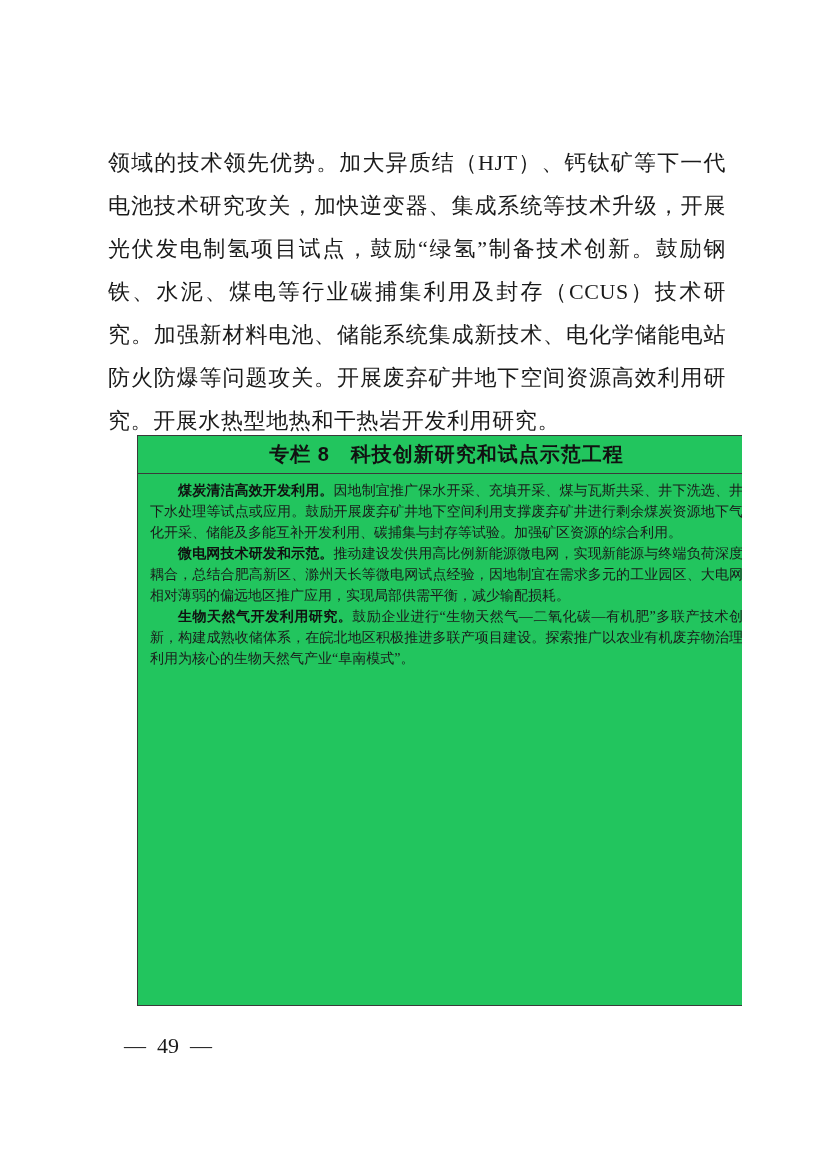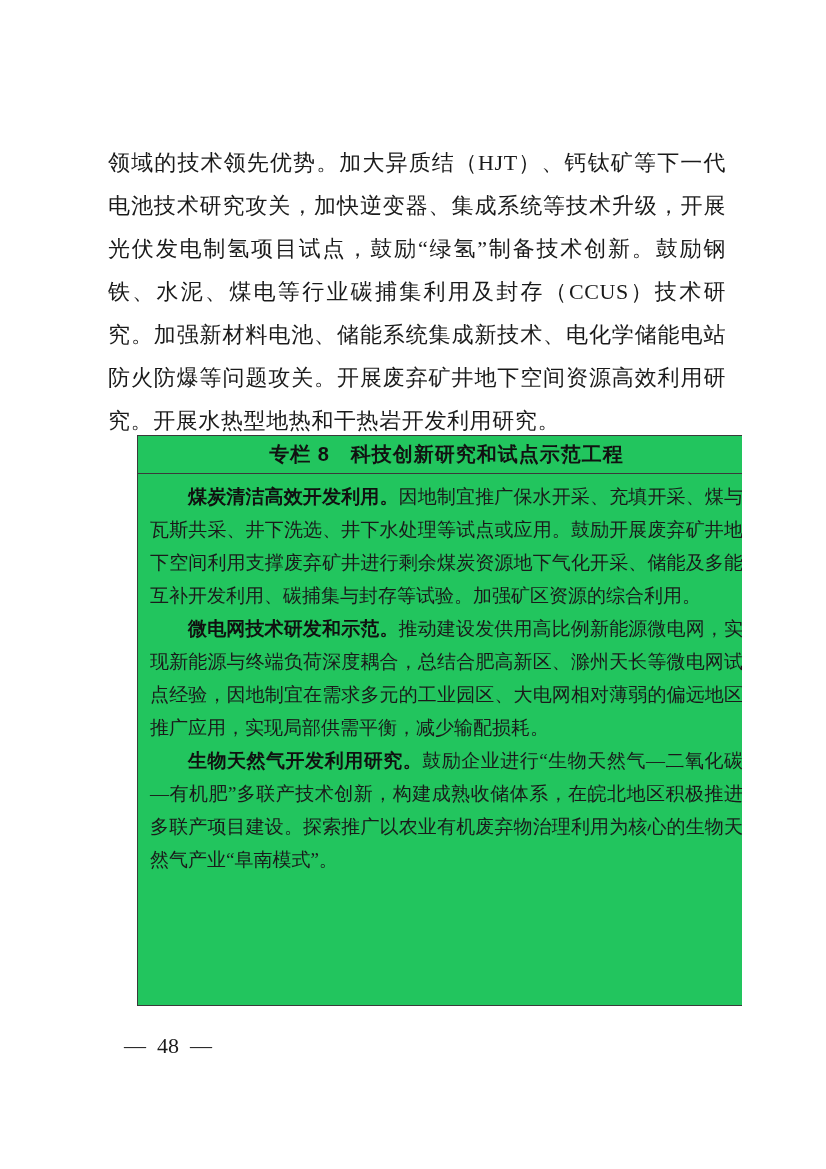--- a/index.html
+++ b/index.html
@@ -43,22 +43,22 @@
     font-family: "Liberation Sans", "DejaVu Sans", sans-serif;
     font-weight: 700;
     font-size: 20px;
     letter-spacing: 1px;
     color: #111111;
   }
   .box-body { padding: 6px 12px 8px 12px; }
   .box-par {
     margin: 0;
     text-indent: 2em;
-    font-size: 19px;
-    line-height: 33px;
+    font-size: 14px;
+    line-height: 21px;
     text-align: justify;
     text-justify: inter-ideograph;
     color: #1a1a1a;
   }
   .box-par .lead { font-weight: 700; color: #101010; }
   .footer {
     position: absolute;
     left: 124px;
     top: 1033px;
     font-size: 22px;
@@ -79,17 +79,17 @@
     <div class="box-title">专栏 8　科技创新研究和试点示范工程</div>
     <div class="box-body">
       <p class="box-par"><span class="lead">煤炭清洁高效开发利用。</span><span>因地制宜推广保水开采、充填开采、煤与瓦斯共采、井下洗选、井下水处理等试点或应用。鼓励开展废弃矿井地下空间利用支撑废弃矿井进行剩余煤炭资源地下气化开采、储能及多能互补开发利用、碳捕集与封存等试验。加强矿区资源的综合利用。</span></p>
       <p class="box-par"><span class="lead">微电网技术研发和示范。</span><span>推动建设发供用高比例新能源微电网，实现新能源与终端负荷深度耦合，总结合肥高新区、滁州天长等微电网试点经验，因地制宜在需求多元的工业园区、大电网相对薄弱的偏远地区推广应用，实现局部供需平衡，减少输配损耗。</span></p>
       <p class="box-par"><span class="lead">生物天然气开发利用研究。</span><span>鼓励企业进行“生物天然气—二氧化碳—有机肥”多联产技术创新，构建成熟收储体系，在皖北地区积极推进多联产项目建设。探索推广以农业有机废弃物治理利用为核心的生物天然气产业“阜南模式”。</span></p>
     </div>
   </div>
 
   <div class="footer">
     <span>—</span>
-    <span>48</span>
+    <span>49</span>
     <span>—</span>
   </div>
 
 </div>
 
 </body></html>

